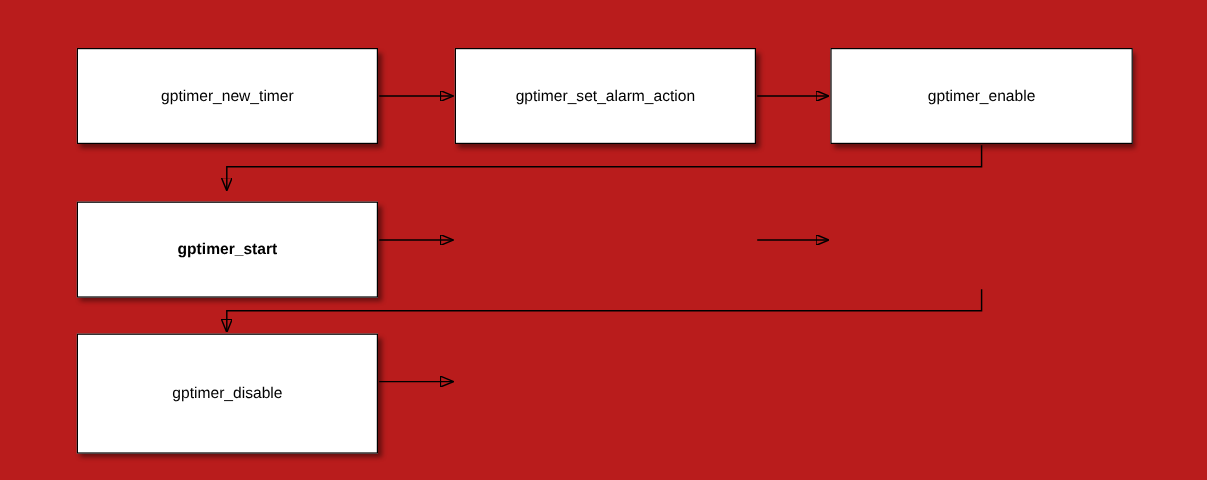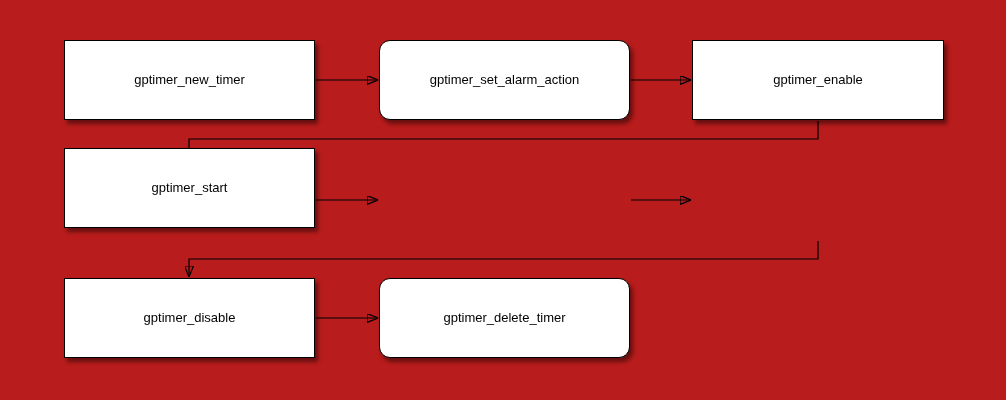--- a/index.html
+++ b/index.html
@@ -42,24 +42,24 @@
     font-size: 13px;
     color: #000000;
     line-height: 22px;
   }
   .node.state {
     background: var(--state-fill, #ffc0cb);
     border: 1.5px dashed var(--node-border, #000000);
   }
   
   .r1 { top: 40px;  height: 80px; }
-  .r2 { top: 148px; height: 80px; }
-  .r3 { top: 278px; height: 80px; }
+  .r2 { top: 168px; height: 80px; font-weight: bold; }
+  .r3 { top: 278px; height: 100px; }
   .c1 { left: 64px;  width: 251px; }
-  .c2 { left: 379px; width: 251px; border-radius: 11px; }
+  .c2 { left: 379px; width: 251px; }
   .c3 { left: 692px; width: 252px; justify-content: center; }
 </style>
 </head>
 <body>
 
 <div class="canvas">
 
   <svg class="connectors" viewBox="0 0 1006 400" xmlns="http://www.w3.org/2000/svg">
     <defs>
       <marker id="arrowhead" markerUnits="userSpaceOnUse" markerWidth="11" markerHeight="9" refX="10" refY="4.5" orient="auto">
@@ -90,17 +90,14 @@
   <div class="node r2 c1">
     <span>gptimer_start</span>
   </div>
 
 
 
   <div class="node r3 c1">
     <span>gptimer_disable</span>
   </div>
 
-  <div class="node r3 c2">
-    <span>gptimer_delete_timer</span>
-  </div>
 
 </div>
 
 </body></html>

